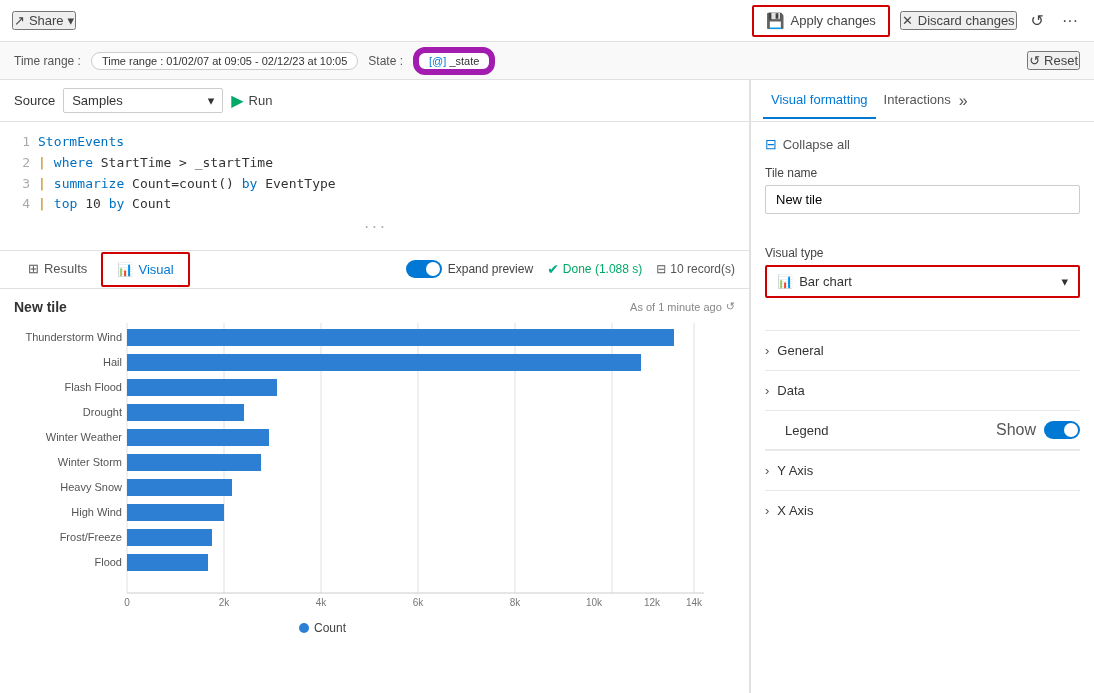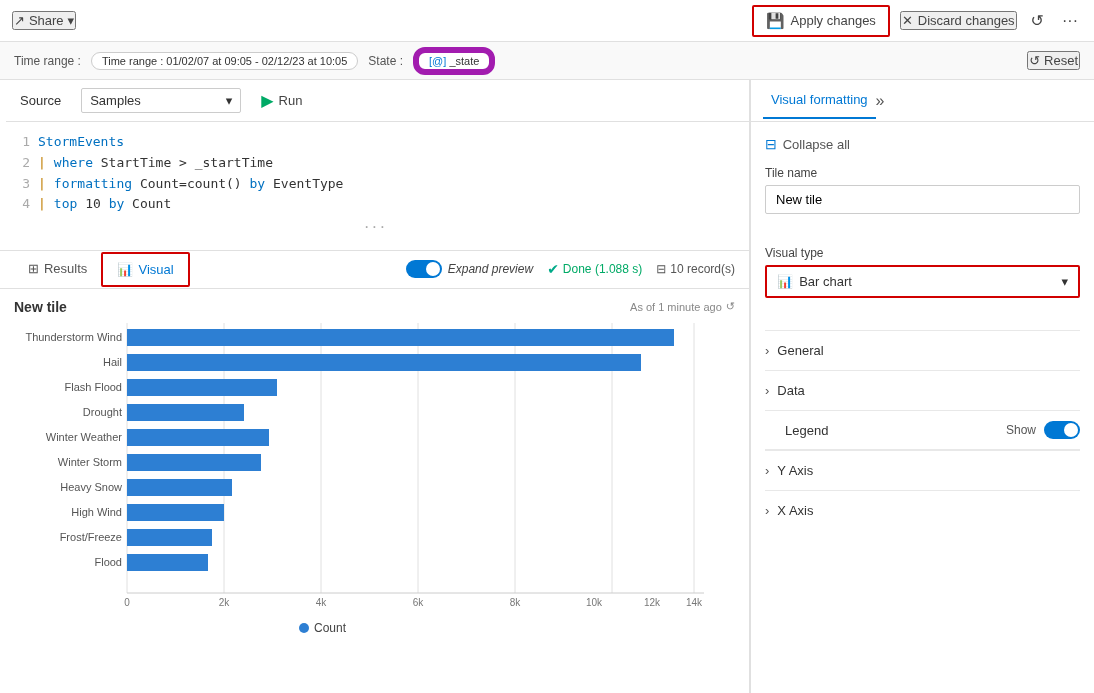--- a/index.html
+++ b/index.html
@@ -23,41 +23,41 @@
     .state-pill span.at { color: #0078d4; }
     .reset-btn { display: flex; align-items: center; gap: 4px; cursor: pointer; color: #444; font-size: 13px; }
 
     
     .main-layout { display: flex; height: calc(693px - 80px); }
 
     
     .left-panel { flex: 1; display: flex; flex-direction: column; border-right: 1px solid #e0e0e0; }
 
     
-    .source-bar { display: flex; align-items: center; gap: 20px; padding: 8px 14px; border-bottom: 1px solid #e0e0e0; margin-left: 6px; }
+    .source-bar { display: flex; align-items: center; gap: 8px; padding: 8px 14px; border-bottom: 1px solid #e0e0e0; }
     .source-label { font-size: 13px; font-weight: 500; }
     .source-select { border: 1px solid #ccc; border-radius: 2px; padding: 4px 8px; font-size: 13px; width: 160px; display: flex; align-items: center; justify-content: space-between; cursor: pointer; }
     .run-btn { display: flex; align-items: center; gap: 5px; cursor: pointer; color: #444; font-size: 13px; background: none; border: none; }
     .play-icon { color: #0a6; font-size: 16px; }
 
     
     .query-editor { padding: 10px 14px; font-family: 'Consolas', monospace; font-size: 13px; line-height: 1.6; flex-shrink: 0; border-bottom: 1px solid #e0e0e0; position: relative; }
     .query-line { display: flex; gap: 8px; }
     .line-num { color: #aaa; min-width: 16px; text-align: right; }
     .kw-blue { color: #0070c0; }
     .kw-pipe { color: #c17d00; }
     .query-dots { text-align: center; color: #aaa; padding: 2px 0; }
 
     
     .tabs-bar { display: flex; align-items: center; justify-content: space-between; padding: 0 14px; border-bottom: 1px solid #e0e0e0; height: 38px; }
     .tabs-left { display: flex; align-items: center; gap: 0; }
     .tab { display: flex; align-items: center; gap: 5px; padding: 8px 14px; cursor: pointer; color: #555; font-size: 13px; border-bottom: 2px solid transparent; }
     .tab.active { color: #0078d4; border-bottom: 2px solid #0078d4; font-weight: 500; }
     .tabs-right { display: flex; align-items: center; gap: 14px; font-size: 12px; color: #444; }
-    .expand-toggle { display: flex; align-items: center; gap: 6px; font-style: italic; }
+    .expand-toggle { display: flex; align-items: center; gap: 6px; }
     .toggle-switch { width: 36px; height: 18px; background: #0078d4; border-radius: 9px; position: relative; cursor: pointer; }
     .toggle-knob { width: 14px; height: 14px; background: #fff; border-radius: 50%; position: absolute; top: 2px; right: 2px; }
     .done-badge { color: #0a6; display: flex; align-items: center; gap: 4px; }
     .records-badge { display: flex; align-items: center; gap: 4px; color: #555; }
 
     
     .chart-area { flex: 1; padding: 10px 14px; overflow: hidden; }
     .chart-header { display: flex; align-items: center; justify-content: space-between; margin-bottom: 8px; }
     .chart-title { font-size: 14px; font-weight: 600; color: #333; }
     .chart-timestamp { font-size: 11px; color: #888; display: flex; align-items: center; gap: 4px; }
@@ -82,21 +82,21 @@
 
     .visual-type-select { width: 100%; border: 2px solid #d10000; border-radius: 2px; padding: 7px 10px; font-size: 13px; display: flex; align-items: center; justify-content: space-between; cursor: pointer; background: #fff; }
     .visual-type-icon { color: #0078d4; margin-right: 6px; }
 
     .section-row { display: flex; align-items: center; justify-content: space-between; padding: 12px 0; border-top: 1px solid #e8e8e8; cursor: pointer; }
     .section-row-left { display: flex; align-items: center; gap: 8px; font-size: 13px; color: #333; font-weight: 500; }
     .chevron-icon { color: #555; font-size: 13px; }
 
     .legend-row { display: flex; align-items: center; justify-content: space-between; padding: 10px 0; border-top: 1px solid #e8e8e8; }
     .legend-label { font-size: 13px; color: #333; font-weight: 500; padding-left: 20px; }
-    .legend-right { display: flex; align-items: center; gap: 8px; font-size: 12px; color: #555; }
+    .legend-right { display: flex; align-items: center; gap: 8px; font-size: 16px; color: #555; }
     .legend-toggle { width: 36px; height: 18px; background: #0078d4; border-radius: 9px; position: relative; cursor: pointer; }
     .legend-toggle-knob { width: 14px; height: 14px; background: #fff; border-radius: 50%; position: absolute; top: 2px; right: 2px; }
 
     .divider { height: 1px; background: #e8e8e8; }
   </style>
 </head>
 <body>
 
 <div class="top-bar">
   <div class="top-bar-left">
@@ -155,21 +155,21 @@
         <span class="kw-blue">StormEvents</span>
       </div>
       <div class="query-line">
         <span class="line-num">2</span>
         <span class="kw-pipe">| </span>
           <span><span class="kw-blue">where</span> StartTime &gt; _startTime</span>
       </div>
       <div class="query-line">
         <span class="line-num">3</span>
         <span class="kw-pipe">| </span>
-          <span><span class="kw-blue">formatting</span> Count=count() <span class="kw-blue">by</span> EventType</span>
+          <span><span class="kw-blue">summarize</span> Count=count() <span class="kw-blue">by</span> EventType</span>
       </div>
       <div class="query-line">
         <span class="line-num">4</span>
         <span class="kw-pipe">| </span>
           <span><span class="kw-blue">top</span> 10 <span class="kw-blue">by</span> Count</span>
       </div>
       <div class="query-dots">···</div>
     </div>
 
     <div class="tabs-bar">
@@ -268,20 +268,23 @@
     </div>
   </div>
 
   <div class="right-panel">
 
     <div class="right-tabs">
       <div style="display:flex;gap:0;">
         <div class="right-tab active">
           <span>Visual formatting</span>
         </div>
+        <div class="right-tab">
+          <span>Interactions</span>
+        </div>
       </div>
       <span class="expand-icon">»</span>
     </div>
 
     <div class="right-content">
 
       <div class="collapse-all-row">
         <span style="color:#0078d4;font-size:14px;">⊟</span>
         <span>Collapse all</span>
       </div>

